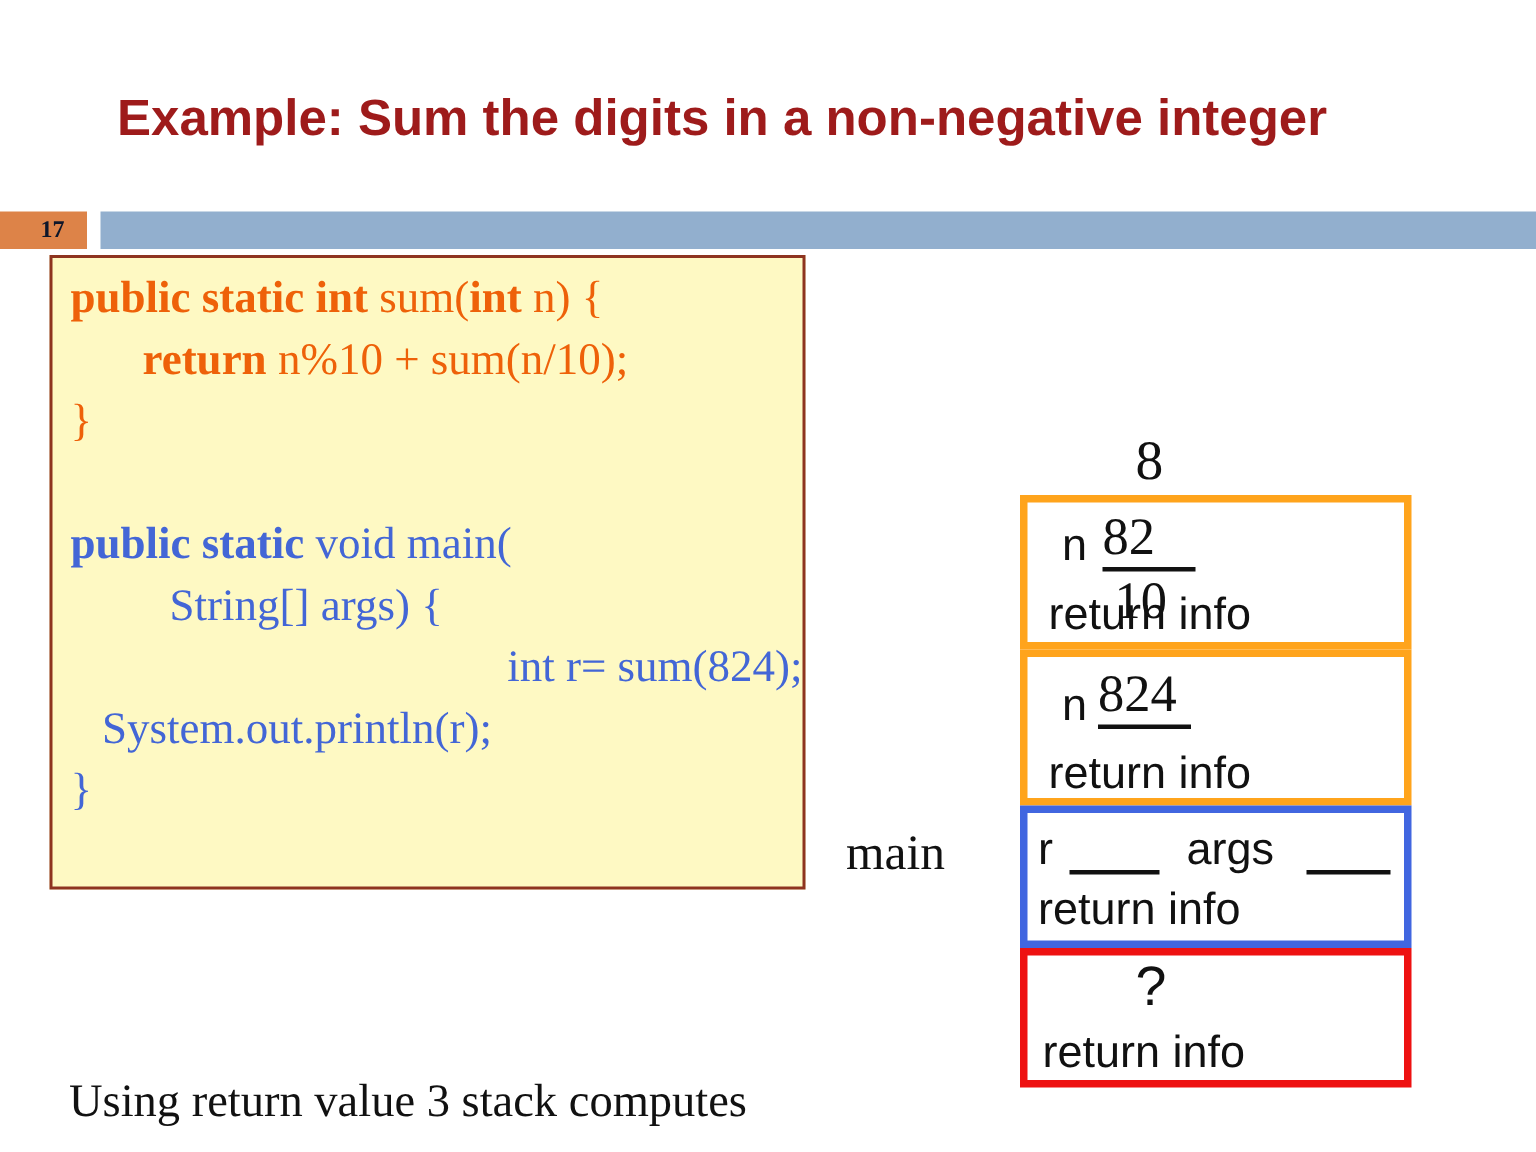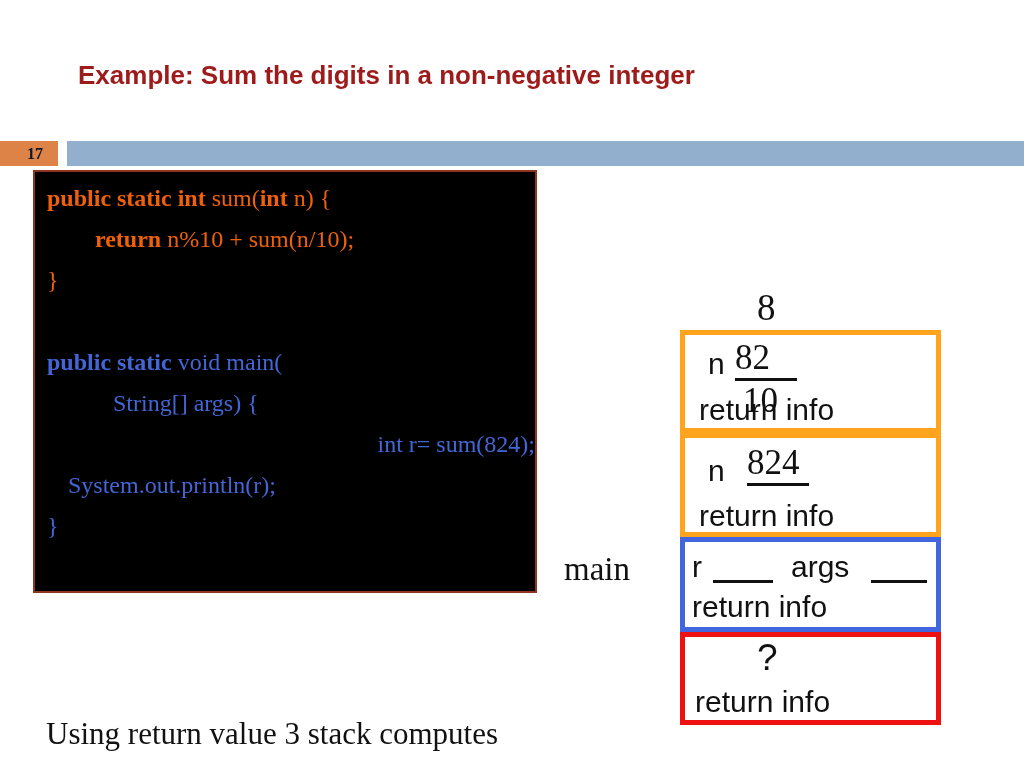--- a/index.html
+++ b/index.html
@@ -2,38 +2,38 @@
 <html><head>
 <meta charset="utf-8">
 <style>
   html,body {margin:0; padding:0;}
   body {
     width:1024px; height:768px; position:relative; overflow:hidden;
     background:#ffffff; font-family:"Liberation Sans", sans-serif;
   }
   .title {
     position:absolute; left:78px; top:60px;
-    font-size:26px; font-weight:bold; color:#9E1B1B;
+    font-size:34px; font-weight:bold; color:#9E1B1B;
     font-family:"Liberation Sans", sans-serif; white-space:nowrap;
   }
   .page-badge {
     position:absolute; left:0; top:141px; width:58px; height:25px;
     background:#DD8348; color:#0f172a;
     font-family:"Liberation Serif", serif; font-size:16px; font-weight:bold;
     line-height:25px; text-align:center; text-indent:12px;
   }
   .header-bar {
     position:absolute; left:67px; top:141px; width:957px; height:25px;
     background:#92AFCE;
   }
   .code-box {
     position:absolute; left:33px; top:170px; width:504px; height:423px;
-    background:#000000; border:2px solid #8E3420; box-sizing:border-box;
+    background:#fef9c3; border:2px solid #8E3420; box-sizing:border-box;
     padding:6px 0 0 12px;
-    font-family:"Liberation Serif", serif; font-size:24px;
+    font-family:"Liberation Serif", serif; font-size:30px;
   }
   .code-line {height:41px; line-height:41px; white-space:pre;}
   .code-line.orange {color:#EE6109;}
   .code-line.blue {color:#4366D6;}
   .code-line .b {font-weight:bold;}
 
   .frame {
     position:absolute; left:680px; width:261px; box-sizing:border-box;
     background:transparent;
   }
@@ -90,21 +90,21 @@
 
 <div class="frame orange" style="top:330px; height:103px;">
   <span class="sans" style="left:23px; top:12px;">n</span>
   <span class="blank num" style="left:50px; top:3px; width:62px;">82</span>
   <span class="num" style="left:58px; top:46px;">10</span>
   <span class="sans" style="left:14px; top:58px;">return info</span>
 </div>
 
 <div class="frame orange" style="top:433px; height:104px;">
   <span class="sans" style="left:23px; top:16px;">n</span>
-  <span class="blank num" style="left:62px; top:5px; width:62px;">824</span>
+  <span class="blank num" style="left:47px; top:5px; width:62px;">824</span>
   <span class="sans" style="left:14px; top:61px;">return info</span>
 </div>
 
 <div class="frame blue" style="top:537px; height:95px;">
   <span class="sans" style="left:7px; top:8px;">r</span>
   <span class="uline" style="left:28px; top:38px; width:60px;"></span>
   <span class="sans" style="left:106px; top:8px;text-align:right;">args</span>
   <span class="uline" style="left:186px; top:38px; width:56px;"></span>
   <span class="sans" style="left:7px; top:48px;">return info</span>
 </div>

